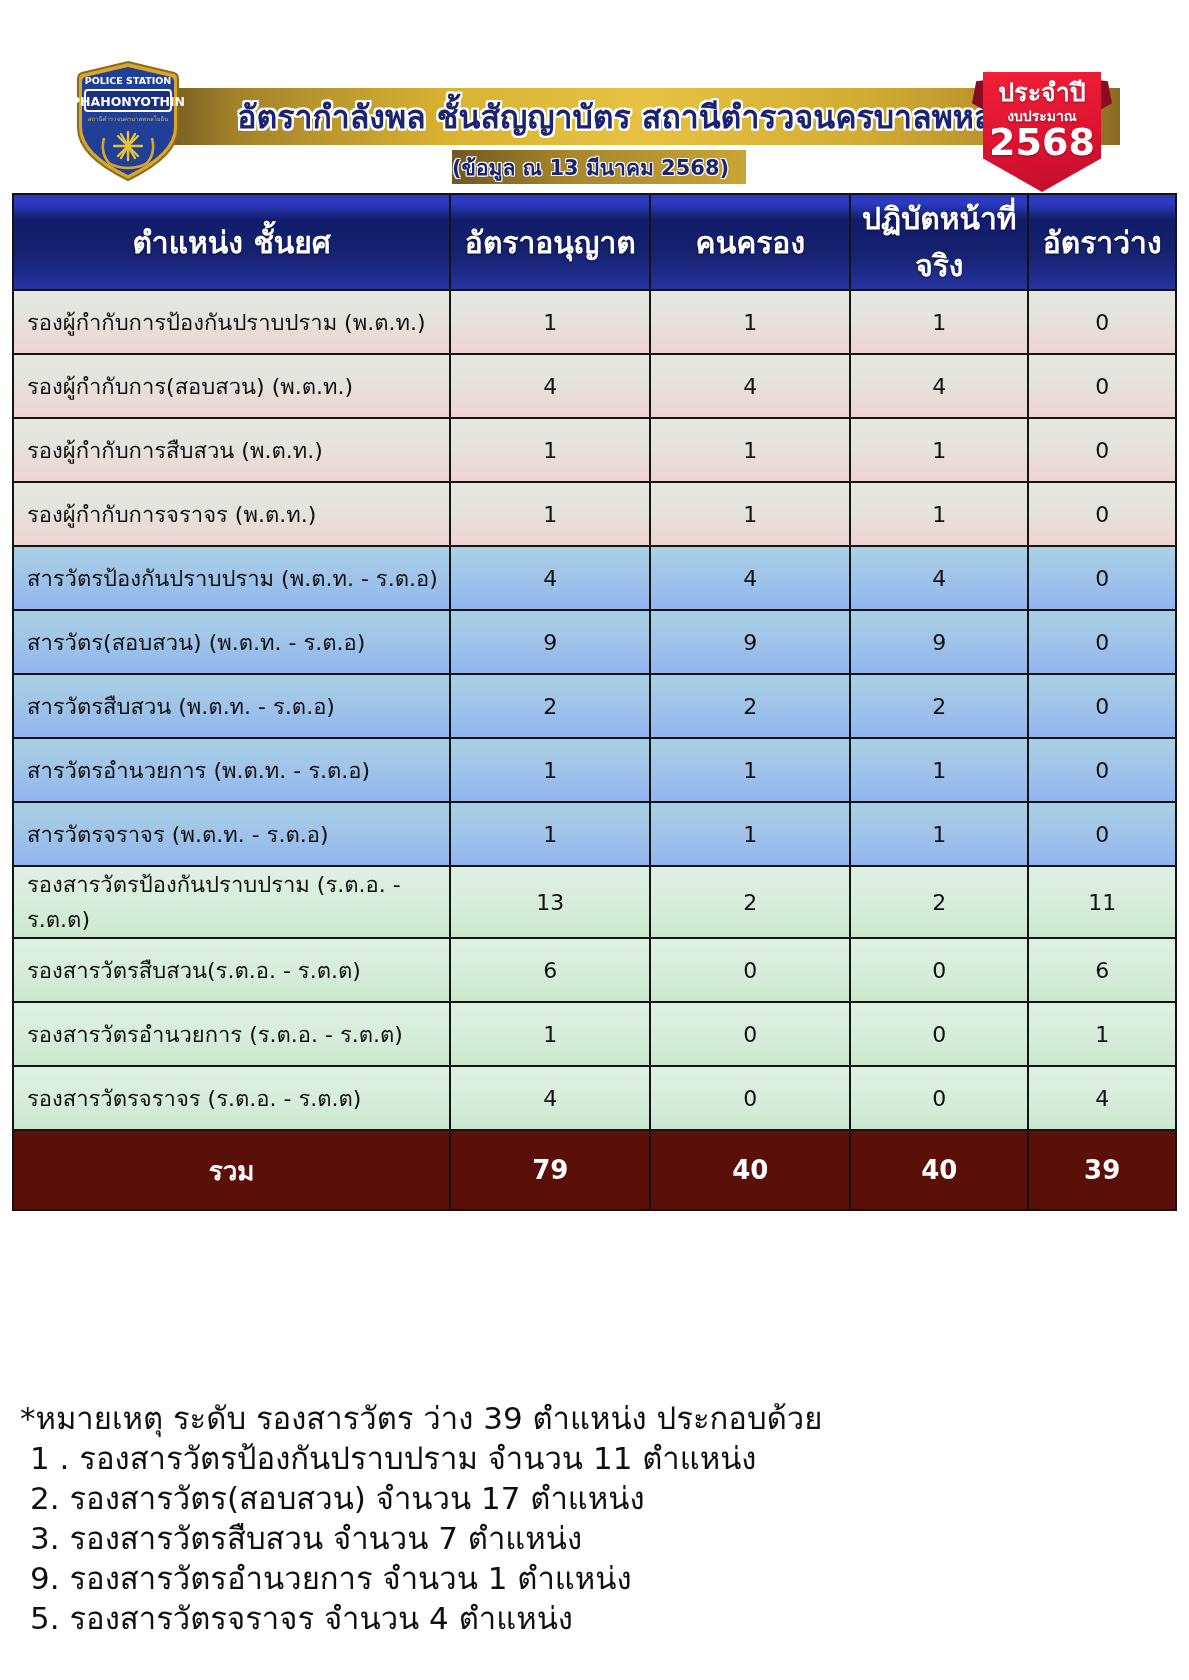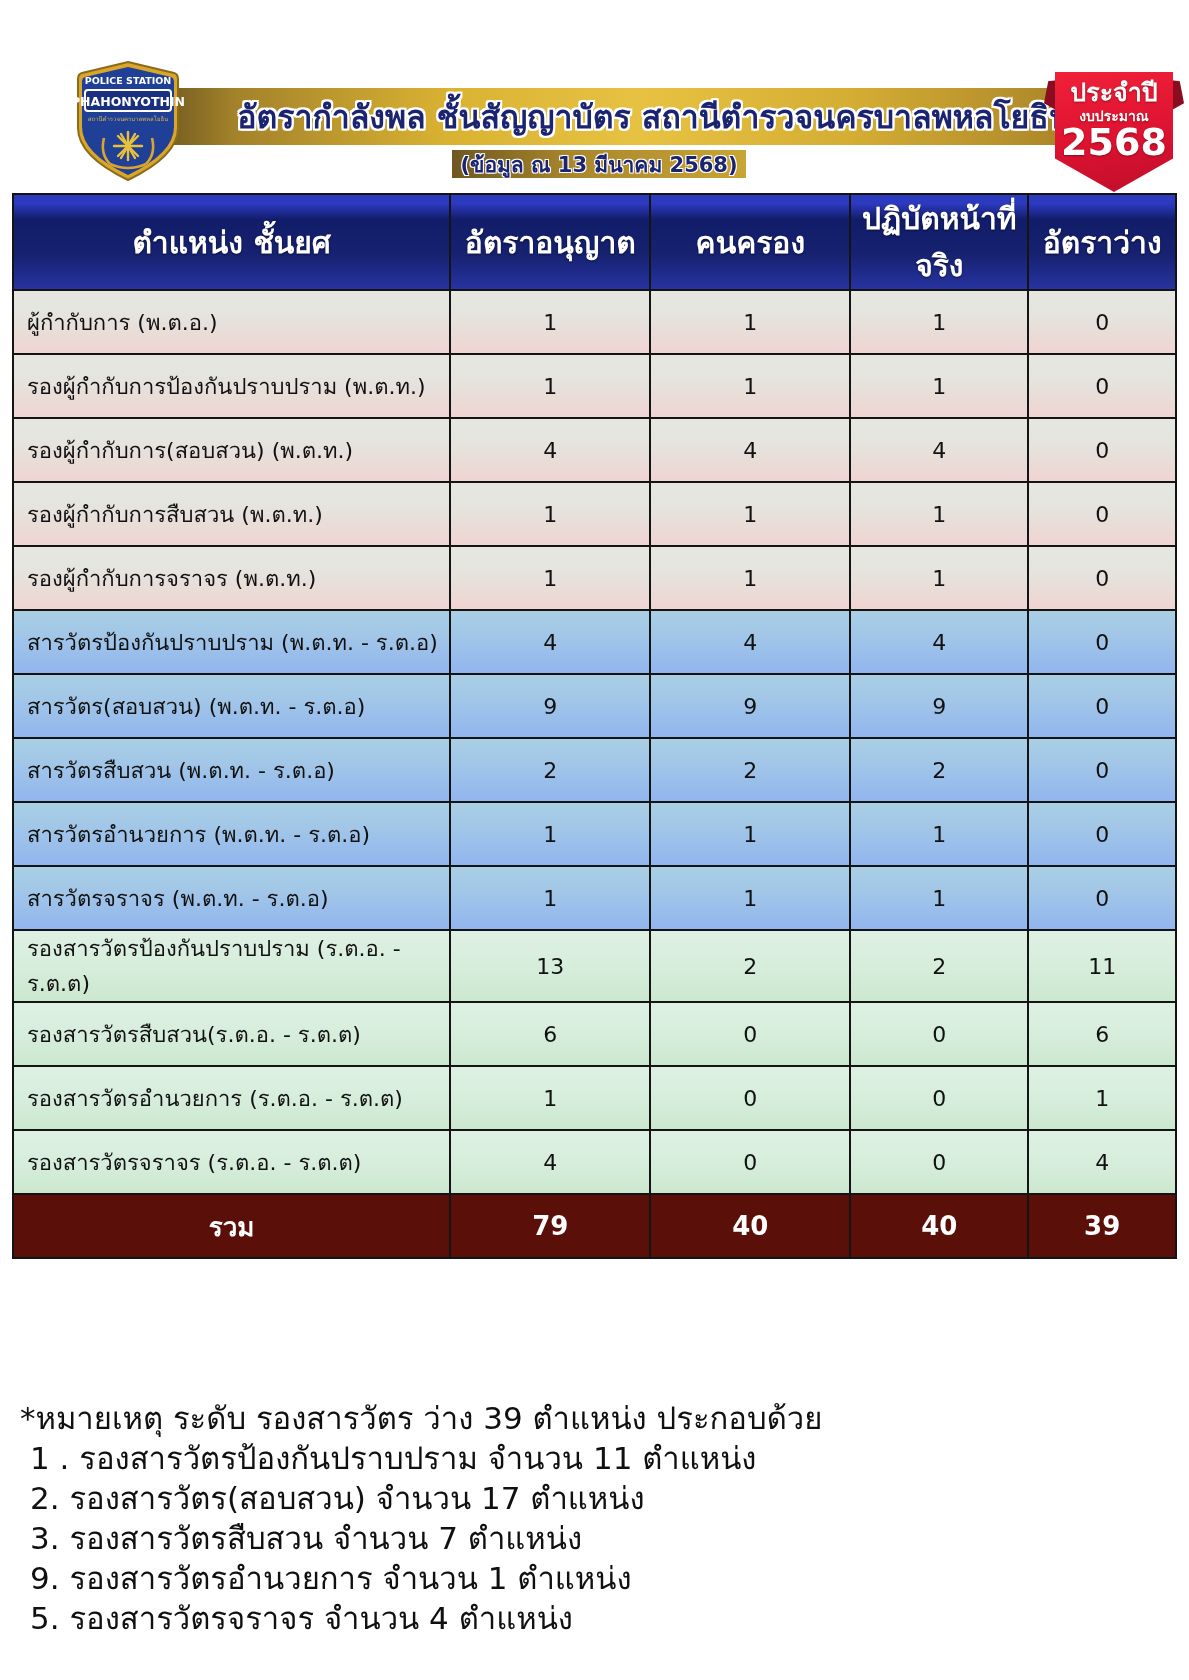--- a/index.html
+++ b/index.html
@@ -25,35 +25,35 @@
   .banner-title {
     font-size: 32px; font-weight: bold; color: #1b2470;
     white-space: nowrap;
     padding-left: 30px;
     text-shadow: -2px -2px 0 #fff, 2px -2px 0 #fff, -2px 2px 0 #fff, 2px 2px 0 #fff,
                  0 -2px 0 #fff, 0 2px 0 #fff, -2px 0 0 #fff, 2px 0 0 #fff;
   }
   .subtitle-bar {
     position: absolute;
     left: 452px; top: 150px;
-    width: 294px; height: 28px;
+    width: 294px; height: 34px;
     background: linear-gradient(90deg, #6f5820 0%, #a8862c 40%, #c9a535 100%);
-    display: flex; align-items: center; justify-content: center;
+    display: flex; align-items: center; justify-content: flex-start;
     z-index: 1;
   }
   .subtitle-text {
     font-size: 21px; font-weight: bold; color: #1b2470; white-space: nowrap;
     text-shadow: -1px -1px 0 #fff, 1px -1px 0 #fff, -1px 1px 0 #fff, 1px 1px 0 #fff;
   }
 
   
   .badge { position: absolute; left: 72px; top: 60px; width: 112px; height: 122px; z-index: 3; }
 
   
-  .ribbon { position: absolute; left: 1044px; top: 72px; width: 140px; height: 122px; z-index: 2; }
+  .ribbon { position: absolute; left: 972px; top: 72px; width: 140px; height: 122px; z-index: 2; }
   .ribbon-wing { position: absolute; width: 30px; height: 42px; background: #8a0c20; top: 6px; }
   .ribbon-wing.left  { left: 0;  clip-path: polygon(100% 0, 100% 100%, 0 60%, 14% 8%); }
   .ribbon-wing.right { right: 0; clip-path: polygon(0 0, 0 100%, 100% 60%, 86% 8%); }
   .ribbon-body {
     position: absolute; left: 11px; top: 0;
     width: 118px; height: 120px;
     background: linear-gradient(170deg, #f12038 0%, #dc1331 55%, #bf0e2b 100%);
     clip-path: polygon(0 0, 100% 0, 100% 72%, 50% 100%, 0 72%);
     display: flex; flex-direction: column; align-items: center;
     color: #ffffff; text-align: center;
@@ -84,21 +84,21 @@
     text-align: center; vertical-align: middle;
     text-shadow: 0 1px 2px rgba(0,0,20,.6);
   }
   .stat-table tbody td { height: 64px; font-size: 22px; color: #111; vertical-align: middle; }
   .stat-table tbody td.pos { text-align: left; padding-left: 13px; }
   .stat-table tbody td.num { text-align: center; }
   tr.row-pink  td { background: linear-gradient(180deg, #e6e7e0 0%, #e4e5de 35%, #efd4d2 100%); }
   tr.row-blue  td { background: linear-gradient(180deg, #aacfe4 0%, #a0c5e8 45%, #92b5ee 100%); }
   tr.row-green td { background: linear-gradient(180deg, #def0e2 0%, #d8eedd 45%, #cbe8cf 100%); }
   .stat-table tfoot td {
-    height: 64px; background: #5a0f08; color: #ffffff;
+    height: 80px; background: #5a0f08; color: #ffffff;
     font-size: 26px; font-weight: bold; text-align: center; vertical-align: middle;
   }
 
   
   .notes { position: absolute; left: 20px; top: 1398px; width: 900px; }
   .note-line { font-size: 31px; color: #101010; height: 40px; line-height: 40px; white-space: nowrap; }
   .note-line.indented { padding-left: 10px; }
 </style>
 </head>
 <body>
@@ -155,27 +155,20 @@
       <tr>
         <th>ตำแหน่ง ชั้นยศ</th>
         <th>อัตราอนุญาต</th>
         <th>คนครอง</th>
         <th>ปฏิบัตหน้าที่จริง</th>
         <th>อัตราว่าง</th>
       </tr>
     </thead>
     <tbody id="rows-body">
         <tr class="row-pink">
-          <td class="pos">ผู้กำกับการ (พ.ต.อ.)</td>
-          <td class="num">1</td>
-          <td class="num">1</td>
-          <td class="num">1</td>
-          <td class="num">0</td>
-        </tr>
-        <tr class="row-pink">
           <td class="pos">รองผู้กำกับการป้องกันปราบปราม (พ.ต.ท.)</td>
           <td class="num">1</td>
           <td class="num">1</td>
           <td class="num">1</td>
           <td class="num">0</td>
         </tr>
         <tr class="row-pink">
           <td class="pos">รองผู้กำกับการ(สอบสวน) (พ.ต.ท.)</td>
           <td class="num">4</td>
           <td class="num">4</td>

